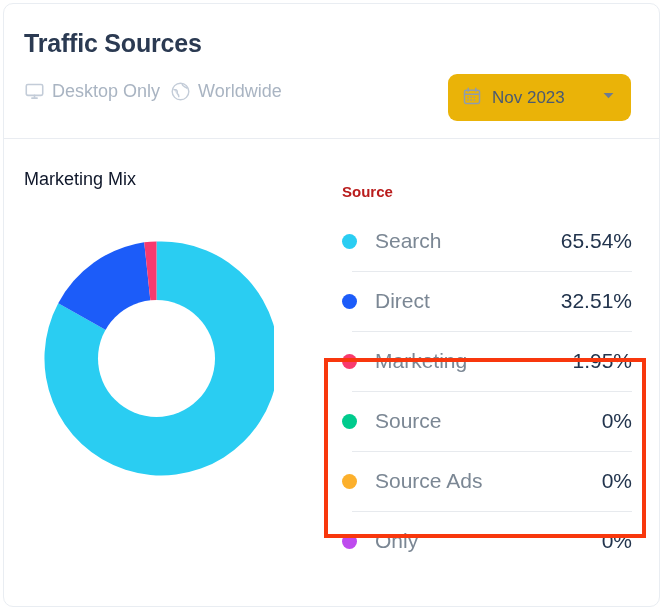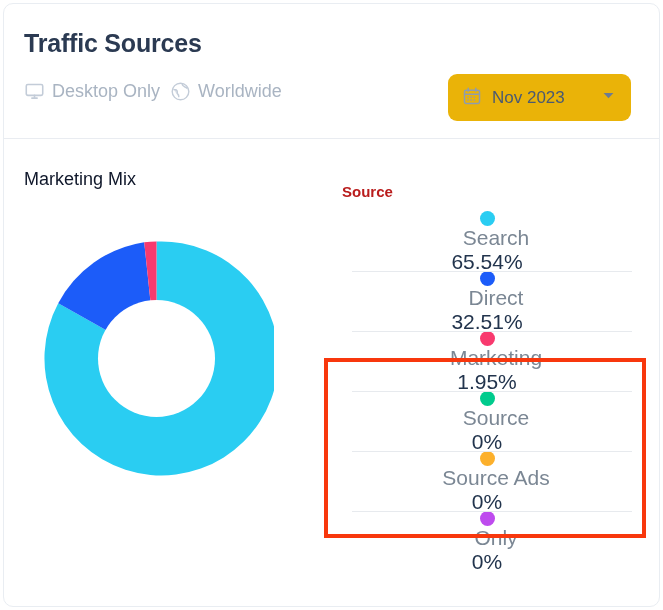--- a/index.html
+++ b/index.html
@@ -123,21 +123,20 @@
 
   .legend-rows { position: relative; }
 
   .legend-row {
     position: relative;
     display: flex;
     align-items: center;
     height: 60px;
     padding: 0 6px 0 4px;
     cursor: pointer;
-    flex-direction: column;
   }
 
   .legend-row + .legend-row::before {
     content: "";
     position: absolute;
     left: 14px;
     right: 6px;
     top: 0;
     height: 1px;
     background: #e7eaee;

